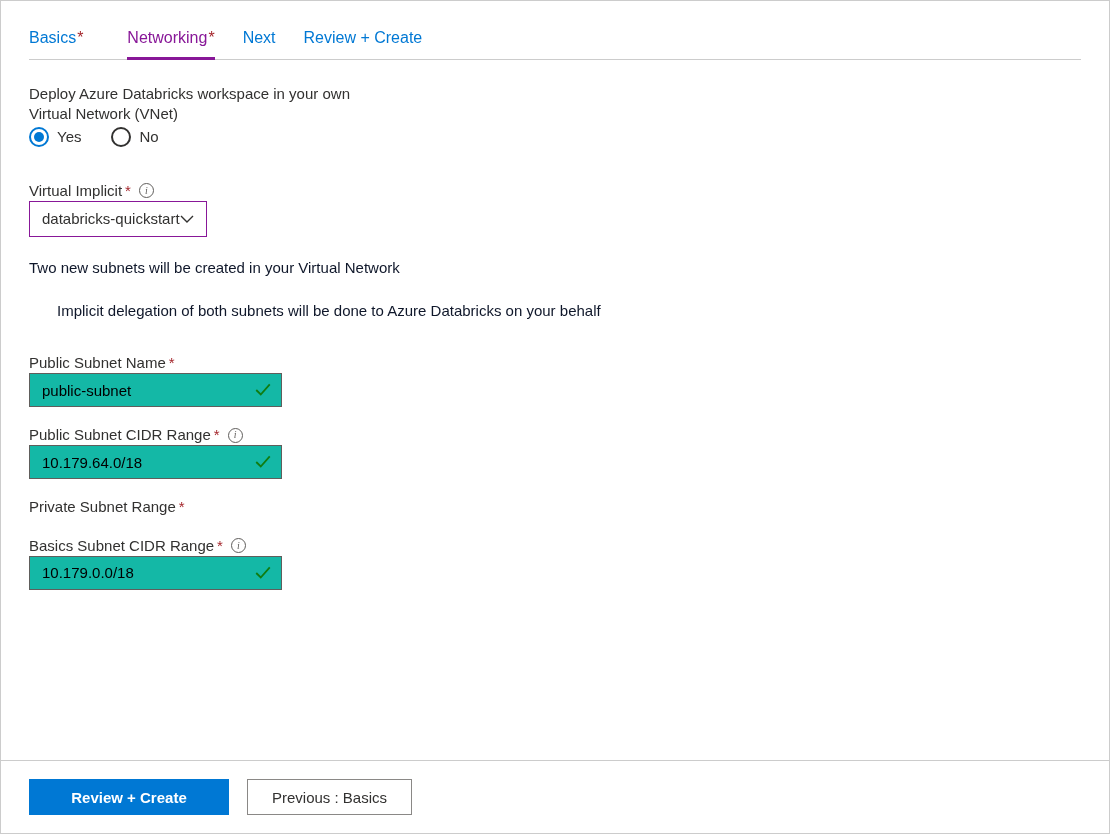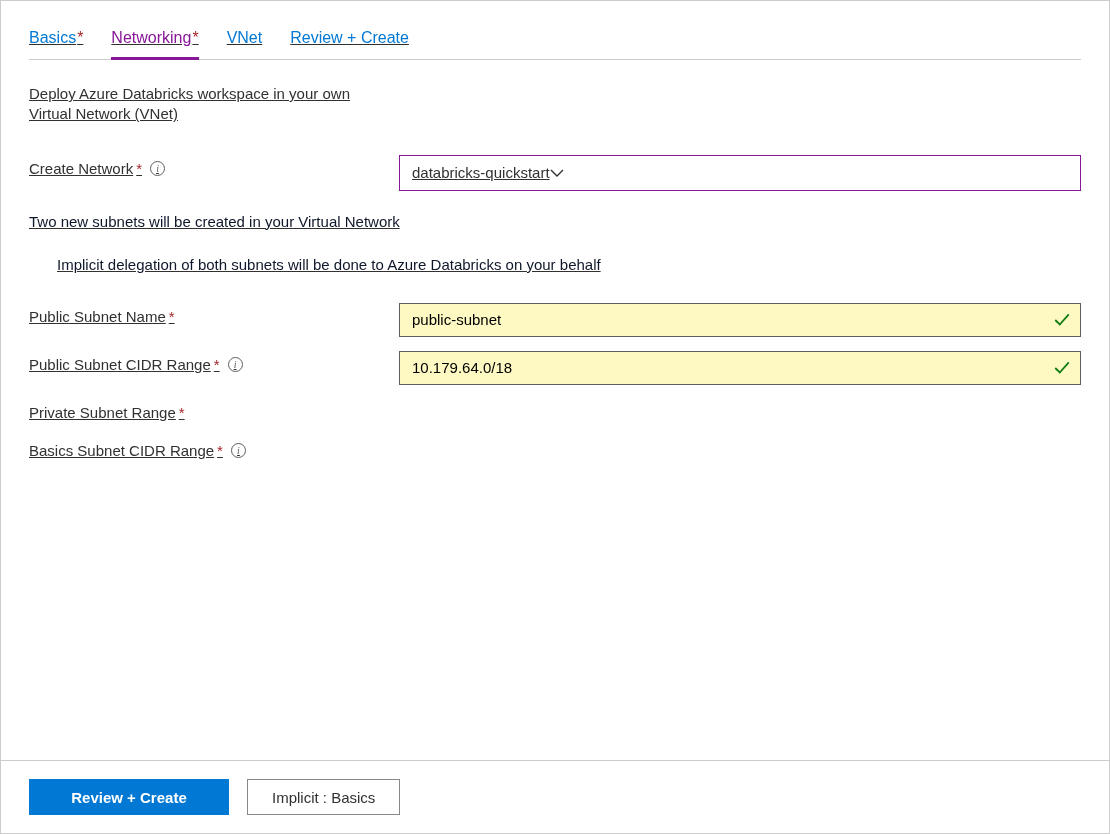--- a/index.html
+++ b/index.html
@@ -14,49 +14,50 @@
       height: 834px;
       border: 1px solid #ccc;
       position: relative;
       display: flex;
       flex-direction: column;
     }
     .content {
       padding: 22px 28px 0 28px;
       flex: 1;
       overflow: hidden;
-      text-decoration: underline;
     }
     .tabs {
       display: flex;
       gap: 28px;
       border-bottom: 1px solid #ccc;
       margin-bottom: 22px;
     }
     .tab {
       padding: 6px 0 10px 0;
       font-size: 16px;
       color: #0078d4;
       cursor: pointer;
       white-space: nowrap;
       position: relative;
     }
     .tab.active {
       color: #881798;
       border-bottom: 3px solid #881798;
       margin-bottom: -1px;
+      margin-left: 16px;
     }
     .tab .asterisk {
       color: #a4262c;
       margin-left: 1px;
     }
     .form-row {
       display: flex;
       align-items: flex-start;
       margin-bottom: 20px;
+      flex-direction: column;
     }
     .form-row.tight { margin-bottom: 14px; }
     .label-col {
       width: 370px;
       flex-shrink: 0;
       font-size: 15px;
       color: #323130;
       padding-top: 4px;
       line-height: 1.35;
       display: flex;
@@ -142,21 +143,21 @@
       position: relative;
       width: 100%;
     }
     .text-input {
       width: 100%;
       height: 34px;
       border: 1px solid #605e5c;
       padding: 0 40px 0 12px;
       font-size: 15px;
       font-family: inherit;
-      background: #fef9c3;
+      background: #14b8a6;
     }
     .check-icon {
       position: absolute;
       right: 10px;
       top: 50%;
       transform: translateY(-50%);
       color: #107c10;
       width: 18px;
       height: 18px;
     }
@@ -192,34 +193,48 @@
   <div class="content">
 
     <div class="tabs">
       <div class="tab">
         <span>Basics</span><span class="asterisk">*</span>
       </div>
       <div class="tab active">
         <span>Networking</span><span class="asterisk">*</span>
       </div>
       <div class="tab">
-        <span>VNet</span>
+        <span>Next</span>
       </div>
       <div class="tab">
         <span>Review + Create</span>
       </div>
     </div>
 
     <div class="form-row" style="margin-bottom:30px;">
       <div class="label-col multiline">Deploy Azure Databricks workspace in your own Virtual Network (VNet)</div>
+      <div class="control-col">
+        <div class="radio-group">
+          <div class="radio-item">
+            <span class="radio-outer checked">
+                <span class="radio-inner"></span>
+              </span>
+            <span class="radio-label">Yes</span>
+          </div>
+          <div class="radio-item">
+            <span class="radio-outer unchecked"></span>
+            <span class="radio-label">No</span>
+          </div>
+        </div>
+      </div>
     </div>
 
     <div class="form-row">
       <div class="label-col">
-        <span>Create Network</span>
+        <span>Virtual Implicit</span>
         <span class="req">*</span>
         <span class="info-icon">i</span>
       </div>
       <div class="control-col">
         <div class="select-box">
           <span>databricks-quickstart</span>
           <span class="chevron">
             <svg viewBox="0 0 14 14" width="14" height="14">
                 <path d="M1 4 L7 10 L13 4" stroke="#323130" stroke-width="1.4" fill="none"></path>
               </svg>
@@ -272,21 +287,31 @@
         <span class="req">*</span>
       </div>
     </div>
 
     <div class="form-row tight">
       <div class="label-col">
         <span>Basics Subnet CIDR Range</span>
         <span class="req">*</span>
         <span class="info-icon">i</span>
       </div>
+      <div class="control-col">
+        <div class="text-input-wrap">
+          <input class="text-input" value="10.179.0.0/18" style="">
+          <span class="check-icon">
+            <svg viewBox="0 0 16 16" width="18" height="18">
+                <path d="M2 8 L6 12 L14 3" stroke="#107c10" stroke-width="1.6" fill="none"></path>
+              </svg>
+          </span>
+        </div>
+      </div>
     </div>
 
   </div>
 
   <div class="footer">
     <button class="btn primary">Review + Create</button>
-    <button class="btn">Implicit : Basics</button>
+    <button class="btn">Previous : Basics</button>
   </div>
 </div>
 
 </body></html>

